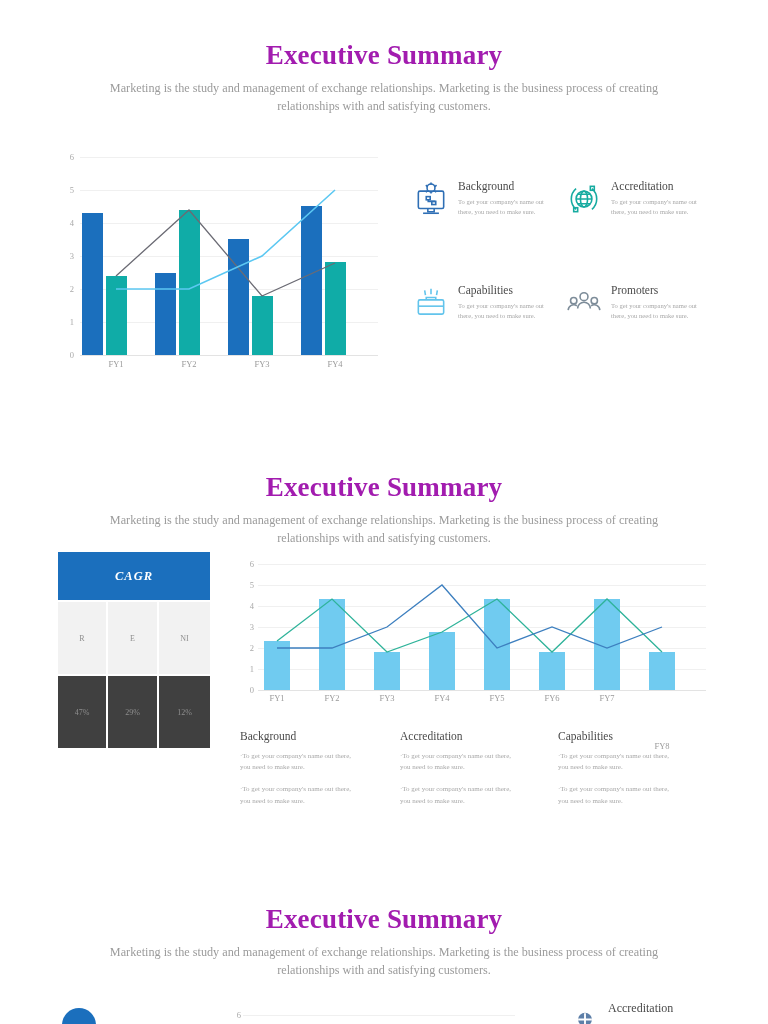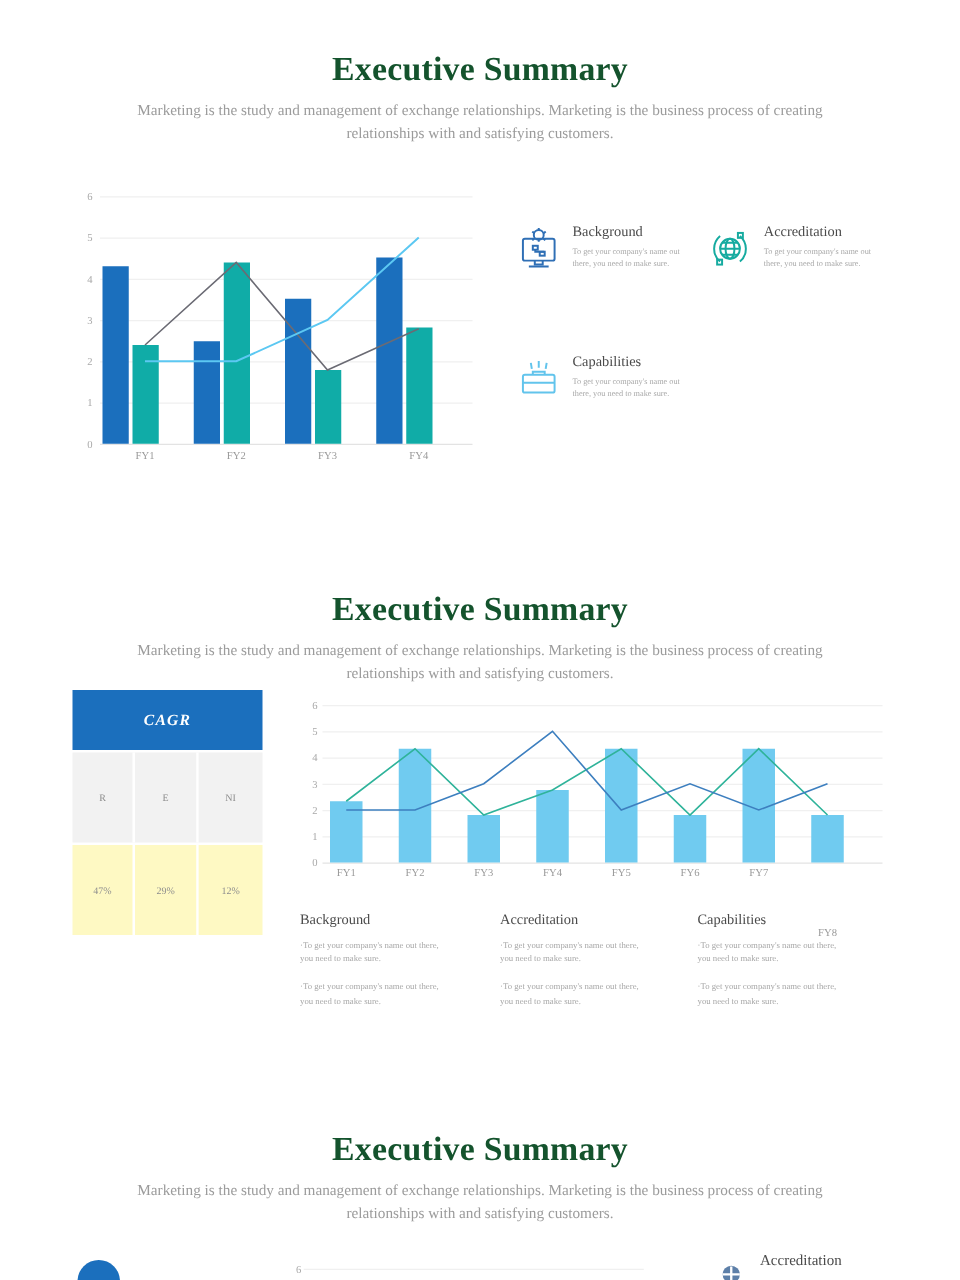--- a/index.html
+++ b/index.html
@@ -10,21 +10,21 @@
     overflow:hidden;
     position:relative;
   }
 
   
   .slide{position:relative;width:768px;}
   .slide-title{
     text-align:center;
     font-size:27px;
     font-weight:bold;
-    color:#14532d;
+    color:#a21caf;
     letter-spacing:.2px;
     margin:4px;
     font-family:"Liberation Serif", serif;
   }
   .slide-sub{
     text-align:center;
     font-size:12.2px;
     color:#9b9b9b;
     line-height:1.45;
     width:600px;
@@ -86,21 +86,21 @@
   .cagr-cell{
     display:flex;align-items:center;justify-content:center;
     font-size:8px;color:#8e8e8e;
     font-family:"Liberation Serif", serif;
     border-right:2px solid #ffffff;
     box-sizing:border-box;
   }
   .cagr-cell:last-child{border-right:none;}
   .row-a .cagr-cell{background:#f2f2f2;}
   .row-b .cagr-cell{background:#e6e6e6;}
-  .row-c .cagr-cell{background:#fef9c3;}
+  .row-c .cagr-cell{background:#404040;}
 
   
   .bcol{position:absolute;width:120px;}
   .bcol h4{
     margin:0 0 9px 0;font-weight:normal;
     font-size:11.5px;color:#4a4a4a;
     font-family:"Liberation Serif", serif;
   }
   .bcol p{
     margin:0 0 11px 0;
@@ -202,20 +202,36 @@
         <path d="M18 20v-3h12v3"></path>
         <path d="M16 8l1 6M24 6l0 7M32 8l-1 6"></path>
       </svg>
     </span>
     <span>
       <span class="ftitle" style="display:block;">Capabilities</span>
       <span class="fdesc" style="display:block;">To get your company's name out there, you need to make sure.</span>
     </span>
   </div>
 
+  <div class="feat" style="left:565px;top:284px;">
+    <span class="ic">
+      <svg viewBox="0 0 48 48" width="38" height="38" fill="none" stroke="#7d8c99" stroke-width="2">
+        <circle cx="24" cy="16" r="5"></circle>
+          <path d="M16 31a8 8 0 0 1 16 0"></path>
+        <circle cx="11" cy="21" r="4"></circle>
+          <path d="M4 33a7 7 0 0 1 11-5.5"></path>
+        <circle cx="37" cy="21" r="4"></circle>
+          <path d="M44 33a7 7 0 0 0-11-5.5"></path>
+      </svg>
+    </span>
+    <span>
+      <span class="ftitle" style="display:block;">Promoters</span>
+      <span class="fdesc" style="display:block;">To get your company's name out there, you need to make sure.</span>
+    </span>
+  </div>
 </div>
 
 <div class="slide" style="position:absolute;left:0;top:430px;width:768px;height:430px;">
 
   <div class="slide-title" style="margin-top:42px;">Executive Summary</div>
   <div class="slide-sub">Marketing is the study and management of exchange relationships. Marketing is the business process of creating relationships with and satisfying customers.</div>
 
   <div class="cagr" style="left:58px;top:122px;width:152px;">
     <div class="cagr-head" style="height:48px;font-style:italic;">CAGR</div>
     <div class="cagr-row row-a" style="height:72px;margin-top:2px;">

